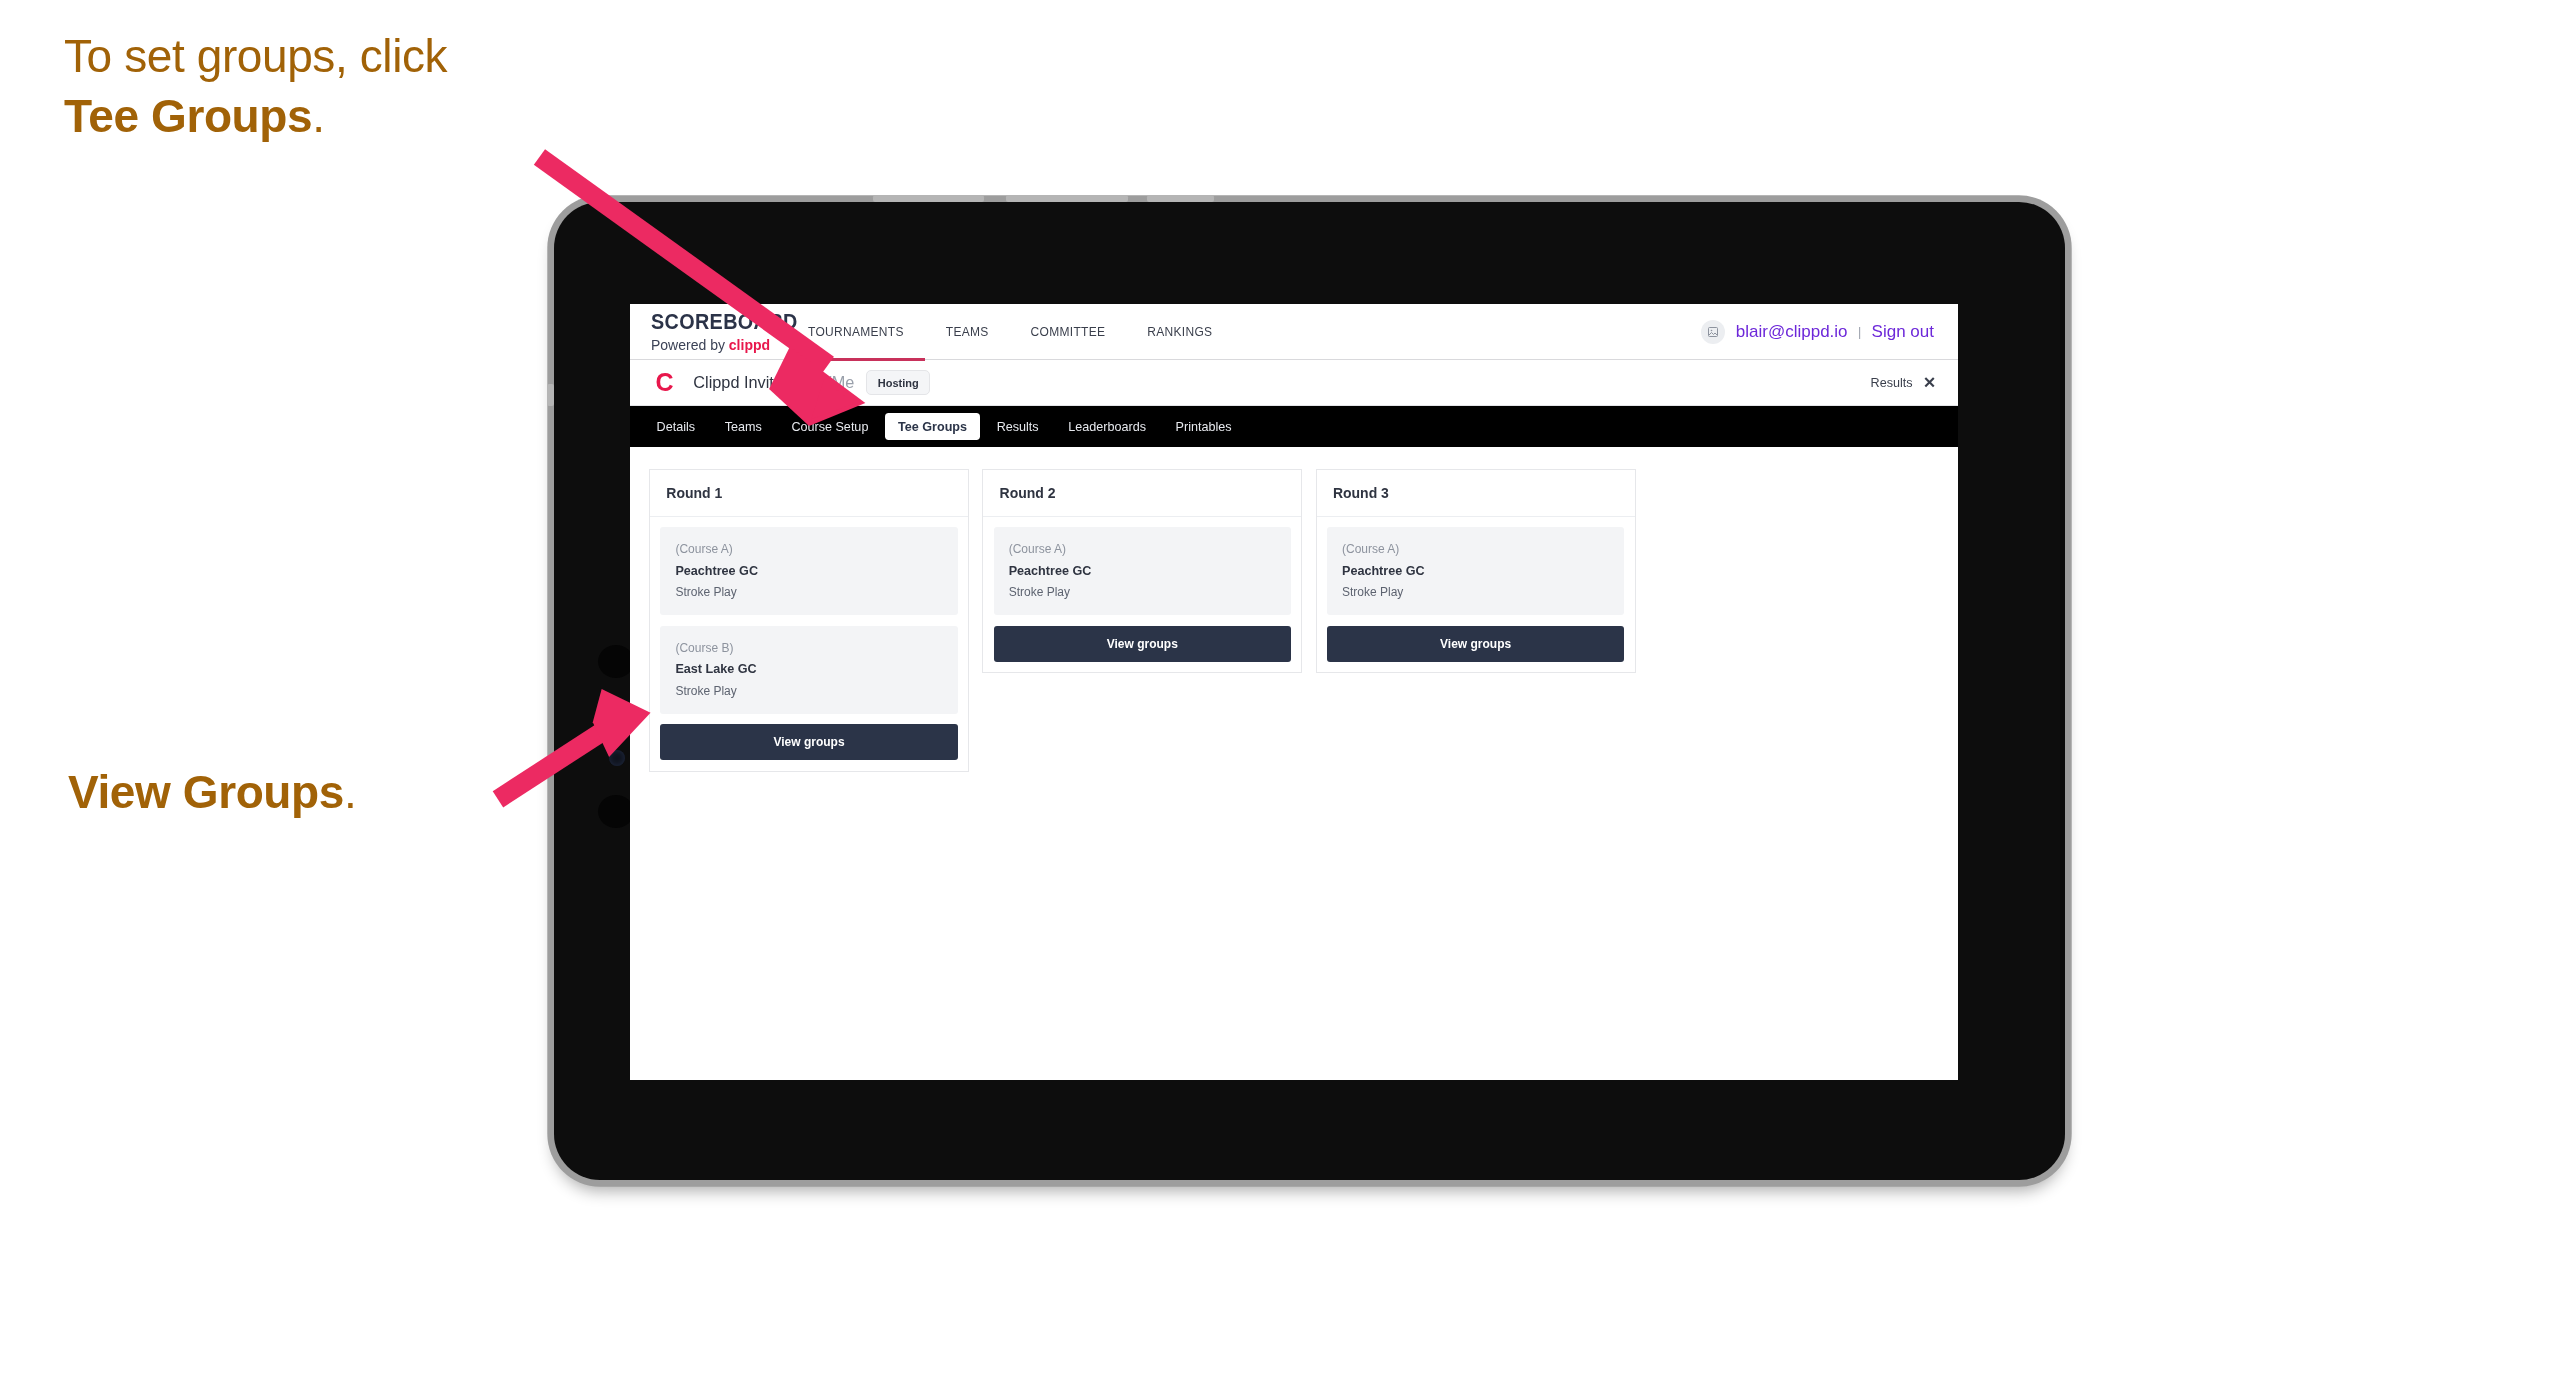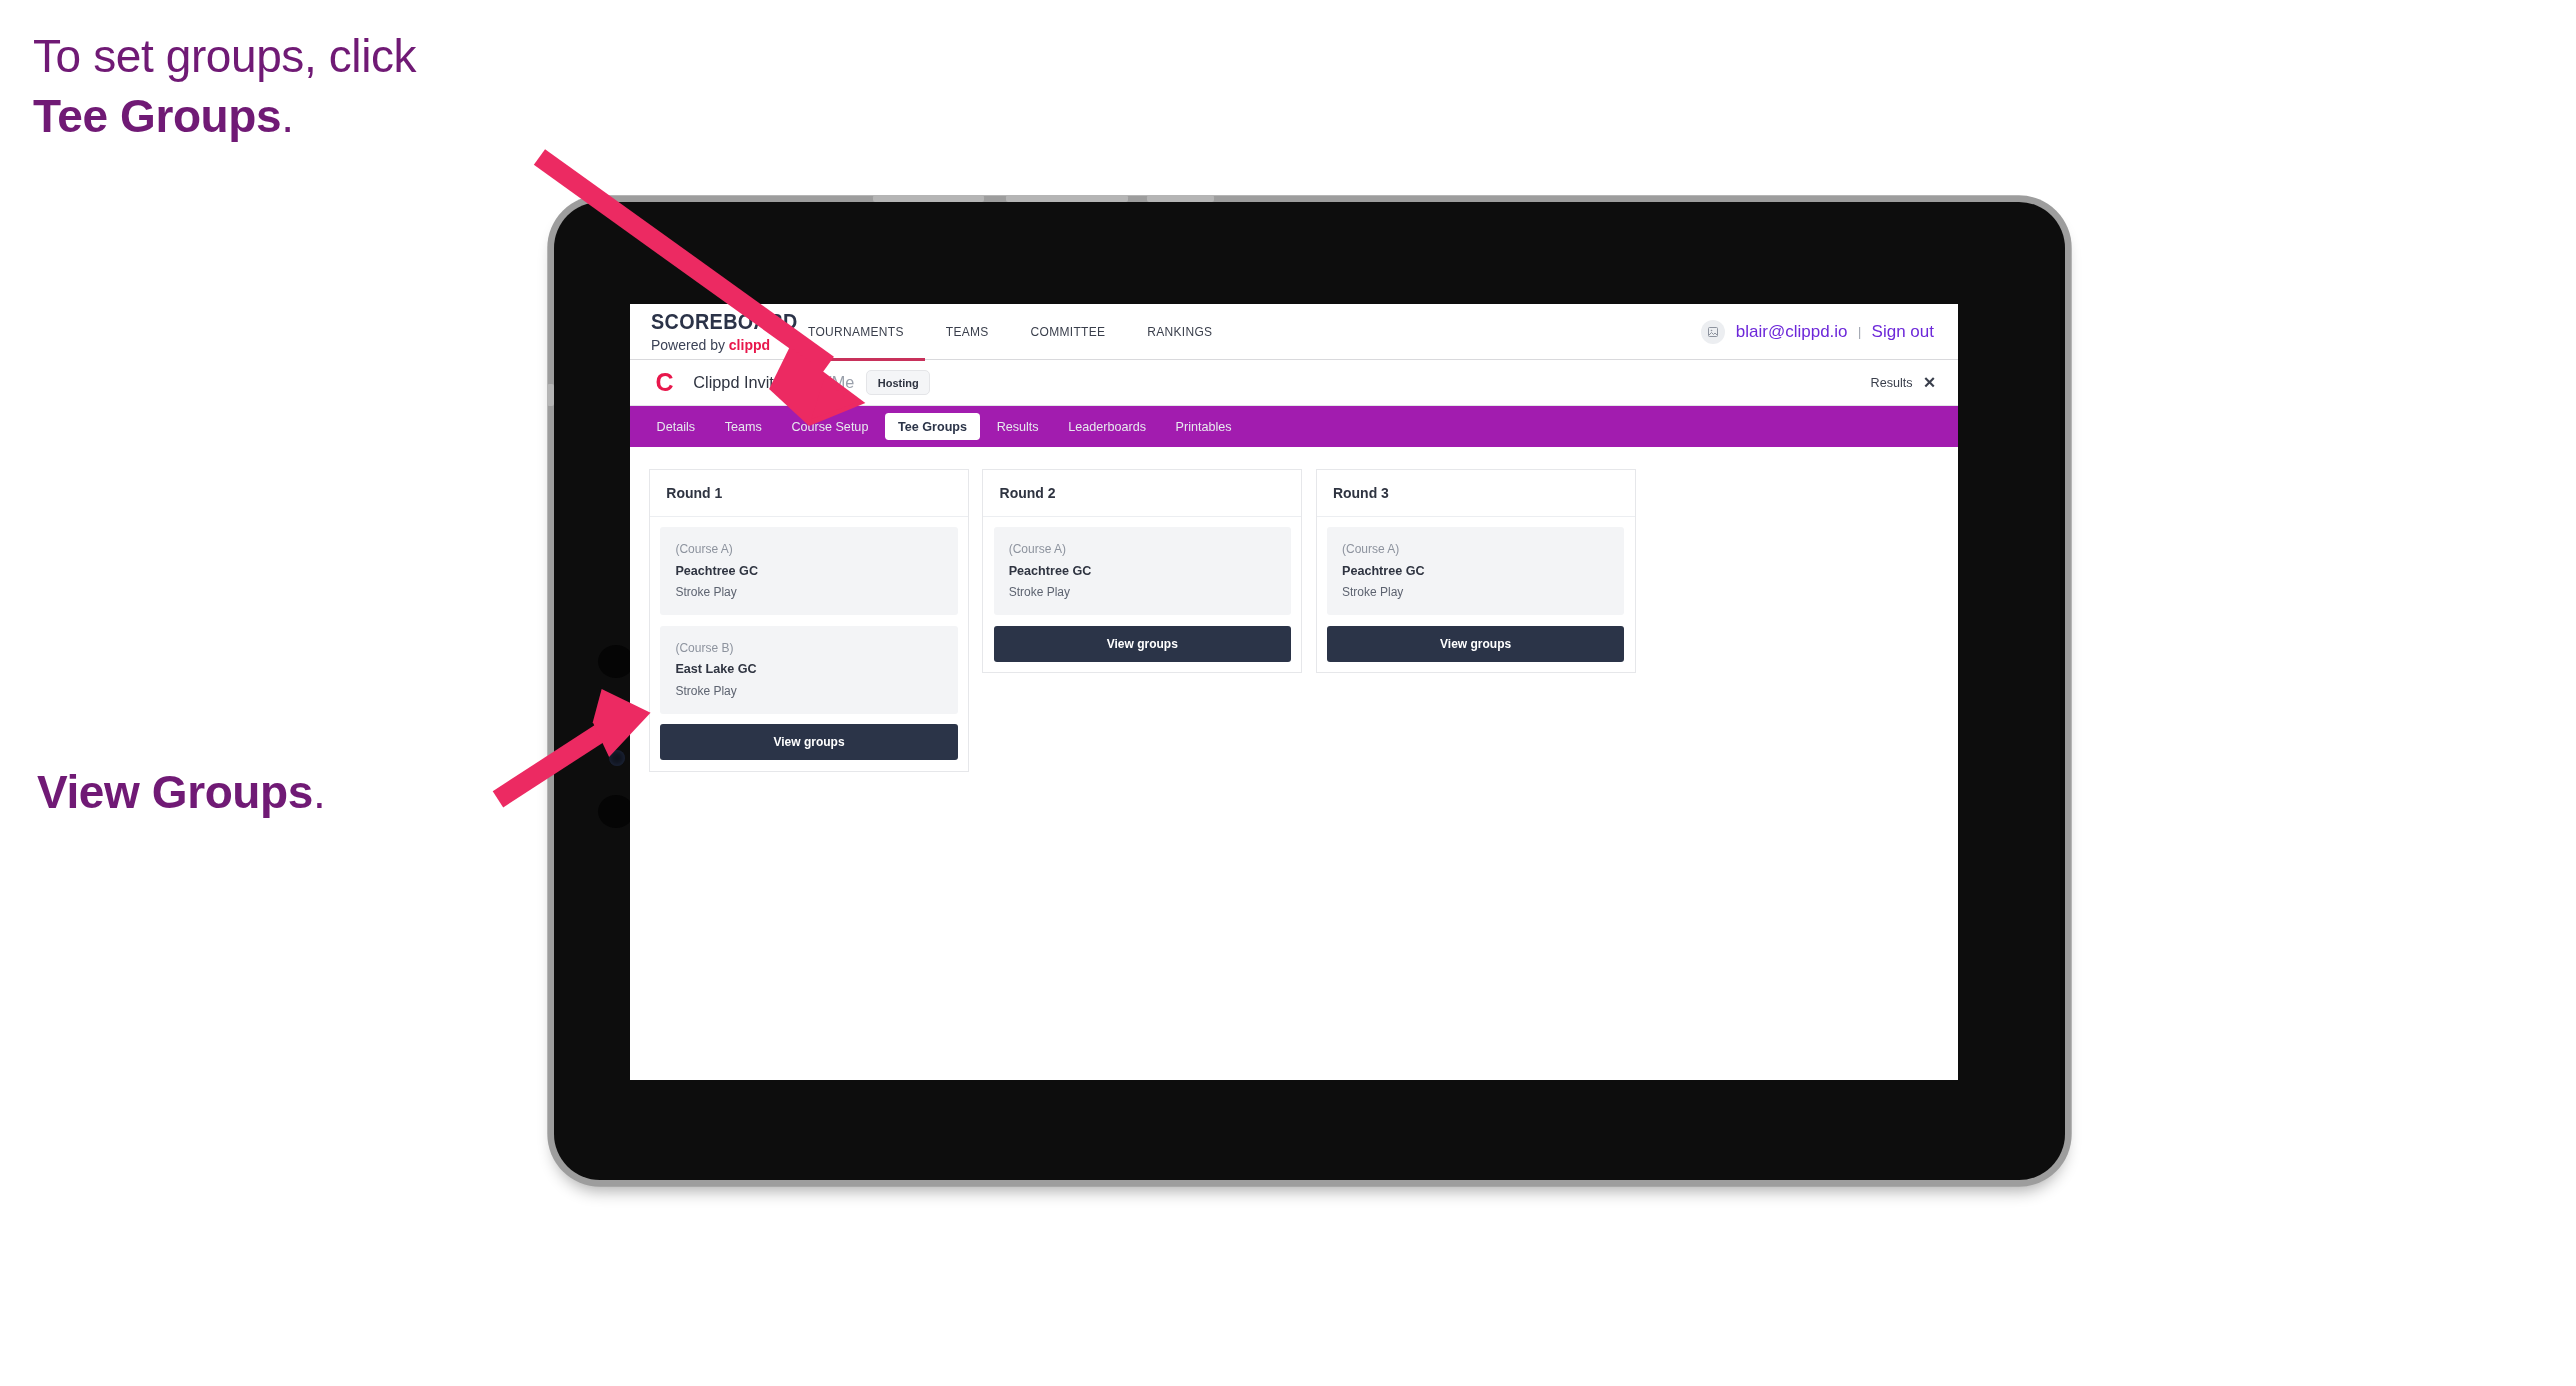--- a/index.html
+++ b/index.html
@@ -5,21 +5,21 @@
   * { box-sizing: border-box; margin: 0; padding: 0; }
   html, body {
     width: 2576px; height: 1386px;
     background: #ffffff;
     font-family: "Liberation Sans", sans-serif;
     overflow: hidden;
   }
   #stage { position: relative; width: 2576px; height: 1386px; background:#fff; }
 
   
-  .caption { position: absolute; color: #701a75; line-height: 1.30; letter-spacing: -0.4px; }
+  .caption { position: absolute; color: #a16207; line-height: 1.30; letter-spacing: -0.4px; margin-left: 31px; }
   .caption .ln { display: block; white-space: nowrap; }
   .caption .reg { font-weight: 400; }
   .caption .bold { font-weight: 700; }
   #cap-top  { left: 33px; top: 27px;  font-size: 46px; }
   #cap-bot  { left: 37px; top: 763px; font-size: 46px; }
 
   
   .arrow-svg { position: absolute; left: 0; top: 0; width: 2576px; height: 1386px;
                pointer-events: none; overflow: visible; }
 
@@ -82,21 +82,21 @@
   #ttitle { font-size:16.3px; color:#2f3441; }
   #ttitle .muted { color:#9aa0ab; }
   #hosting { margin-left:12px; font-size:11px; font-weight:700; color:#2f3441;
              background:#f4f5f7; border:0.7px solid #e4e5e8; border-radius:5px;
              padding:5.2px 10.4px; }
   #cancel { margin-left:auto; display:flex; align-items:center; gap:10.4px;
             font-size:12.6px; color:#3a3f4c; }
   #cancel .xmark { font-size:15.6px; font-weight:600; }
 
   
-  #tabs { height: 41px; background:#a21caf; display:flex; align-items:center;
+  #tabs { height: 41px; background:#000000; display:flex; align-items:center;
           padding-left: 13.3px; gap: 3px; }
   .tab { font-size:12.6px; color:#e7e9ee; padding: 6.7px 13.3px; border-radius:3.7px; }
   .tab.active { background:#ffffff; color:#2b3448; font-weight:700; }
 
   
   #content { padding: 22px 19px; display:flex; gap: 13.3px; align-items:flex-start; }
   .round-card { width: 320px; background:#fff; border:0.7px solid #e6e7ea; border-radius:0; }
   .round-head { padding: 15px 16.3px; font-size:14px; font-weight:700; color:#2f3441;
                 border-bottom:0.7px solid #eceef1; }
   .round-body { padding: 10.4px; }

